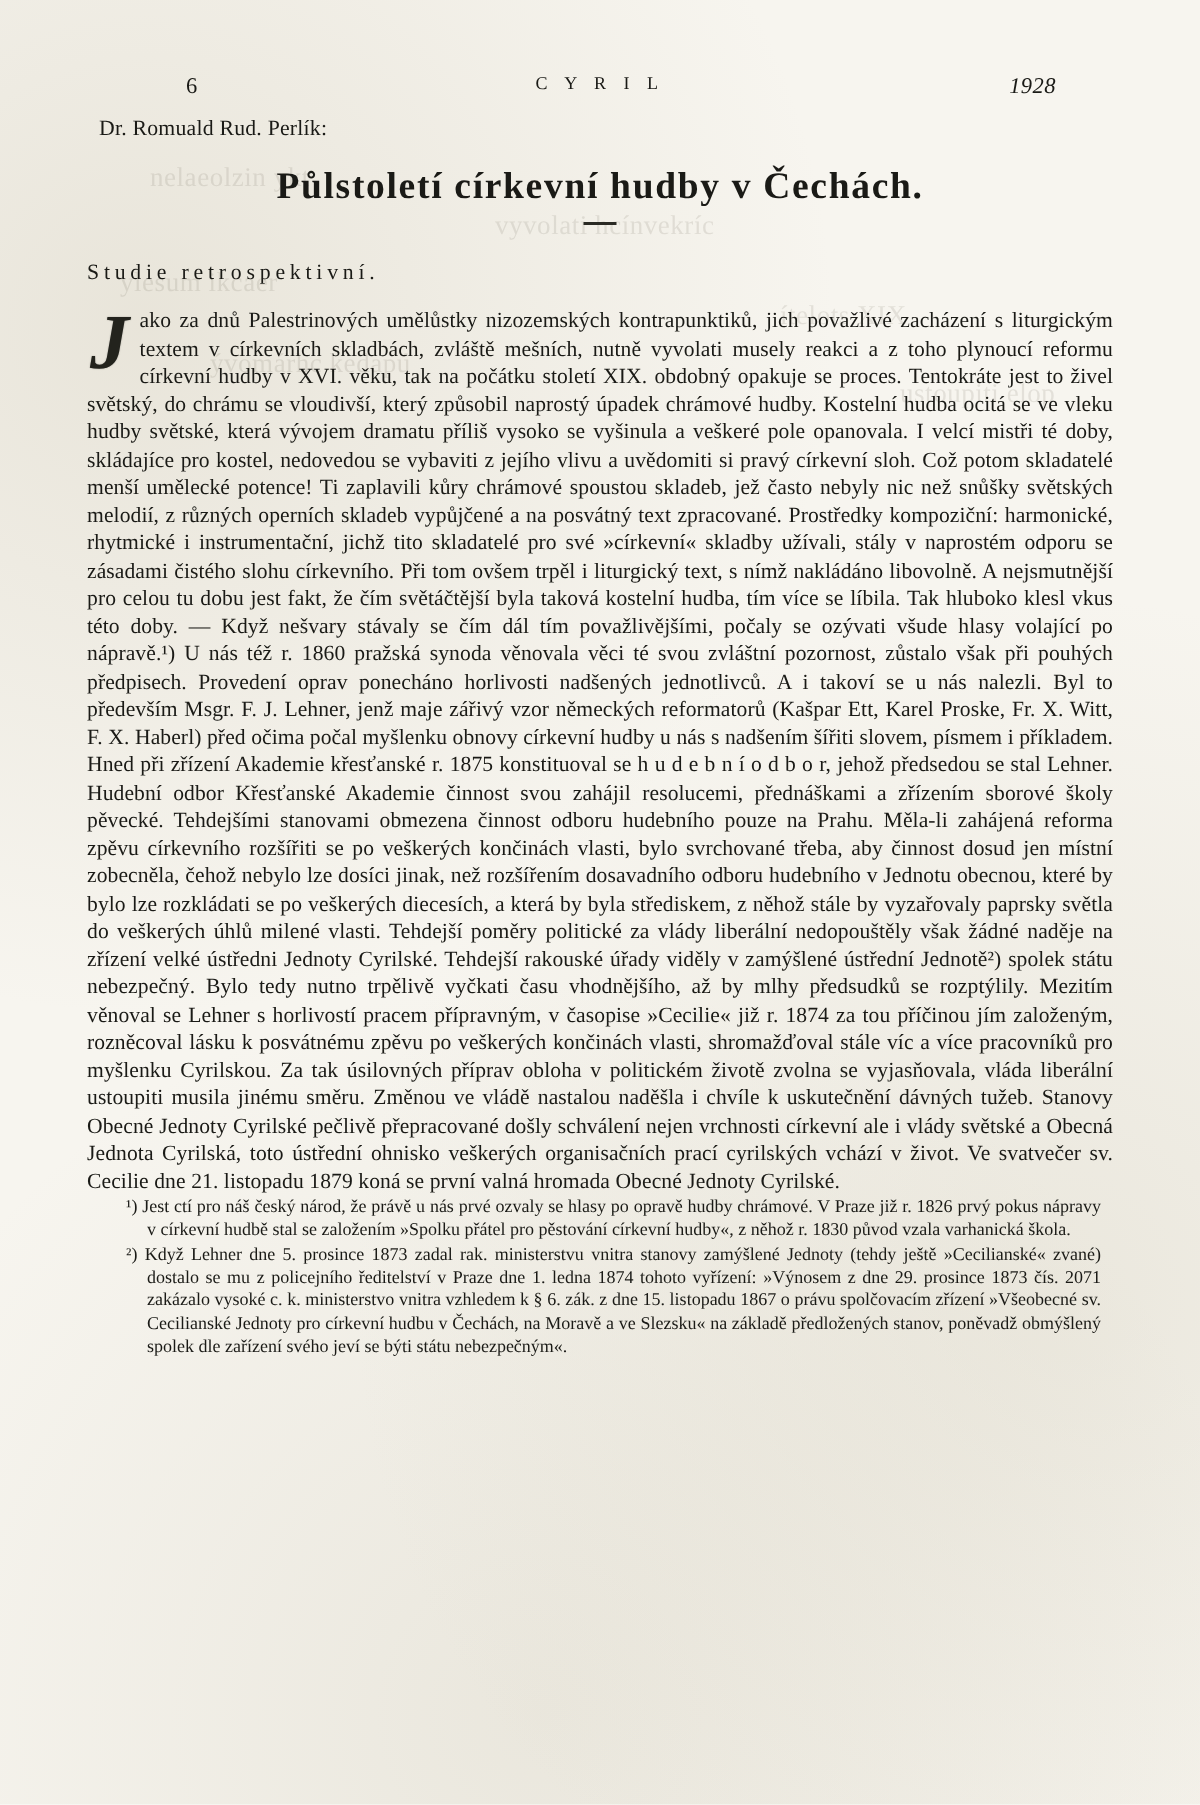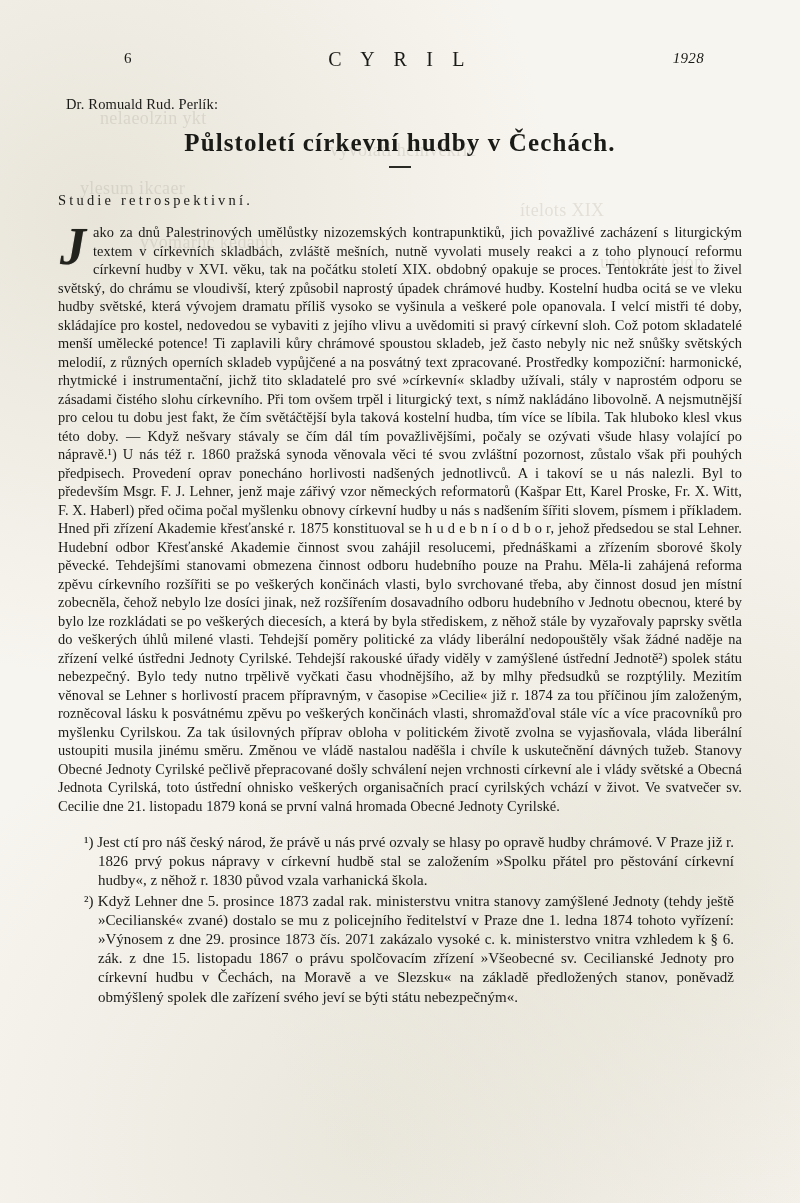--- a/index.html
+++ b/index.html
@@ -45,31 +45,30 @@
     left: 66px;
     top: 6px;
     font-size: 15px;
   }
   .runhead .journal {
     position: absolute;
     left: 0; right: 0;
     top: 4px;
     text-align: center;
     letter-spacing: 0.36em;
-    font-size: 20px;
+    font-size: 12px;
   }
   .runhead .folio-right {
     position: absolute;
     right: 38px;
     top: 6px;
     font-size: 15px;
     font-style: italic;
   }
   .byline {
-    margin-top: 18px;
     margin-left: 8px;
     font-size: 14.5px;
     letter-spacing: 0.01em;
   }
   h1.title {
     margin: 16px 0 0 0;
     text-align: center;
     font-size: 25px;
     font-weight: bold;
     letter-spacing: 0.045em;
@@ -112,22 +111,21 @@
     font-size: 52px;
     line-height: 0.78;
     font-weight: bold;
     font-style: italic;
     margin: 4px 5px 0 0;
     padding: 0 2px;
     color: #23231d;
     text-shadow: 0 0 1px rgba(0,0,0,0.35);
   }
   .notes {
-    margin-top: 18px;
-    font-size: 15px;
+    font-size: 12px;
     line-height: 1.28;
     text-align: justify;
     padding-left: 26px;
     padding-right: 8px;
   }
   .notes p {
     margin: 0 0 1px 0;
     text-indent: -14px;
     padding-left: 14px;
   }

